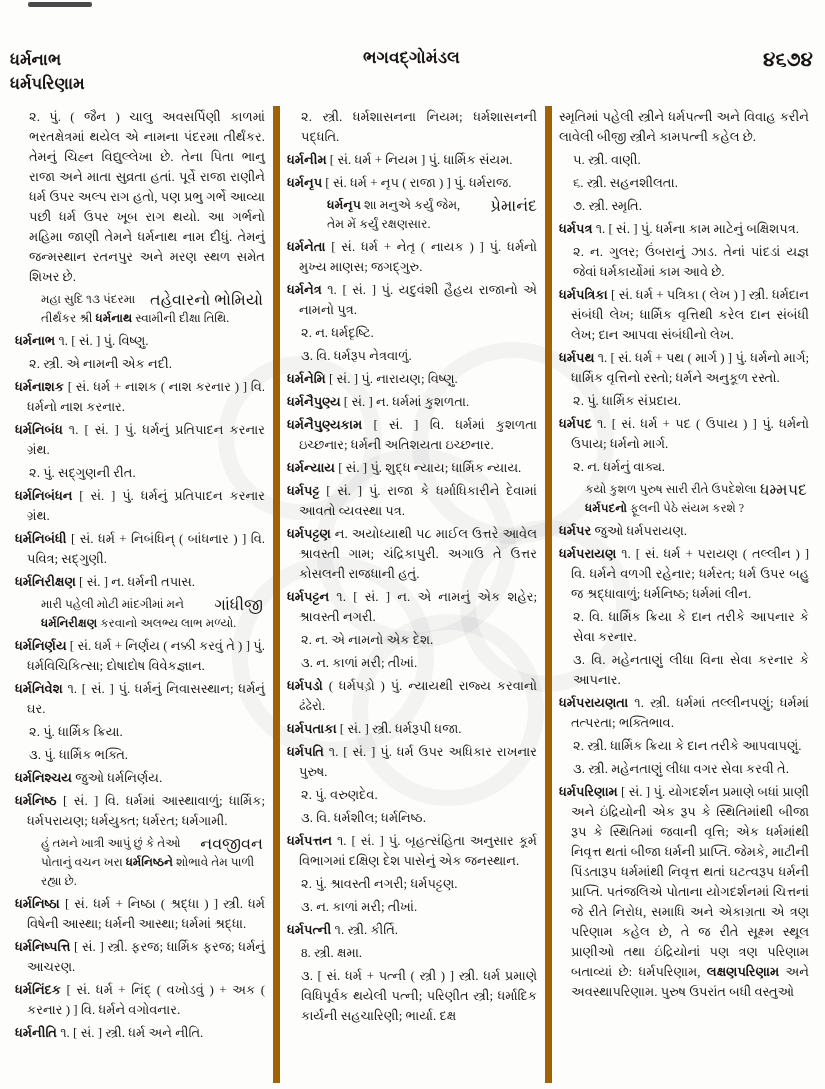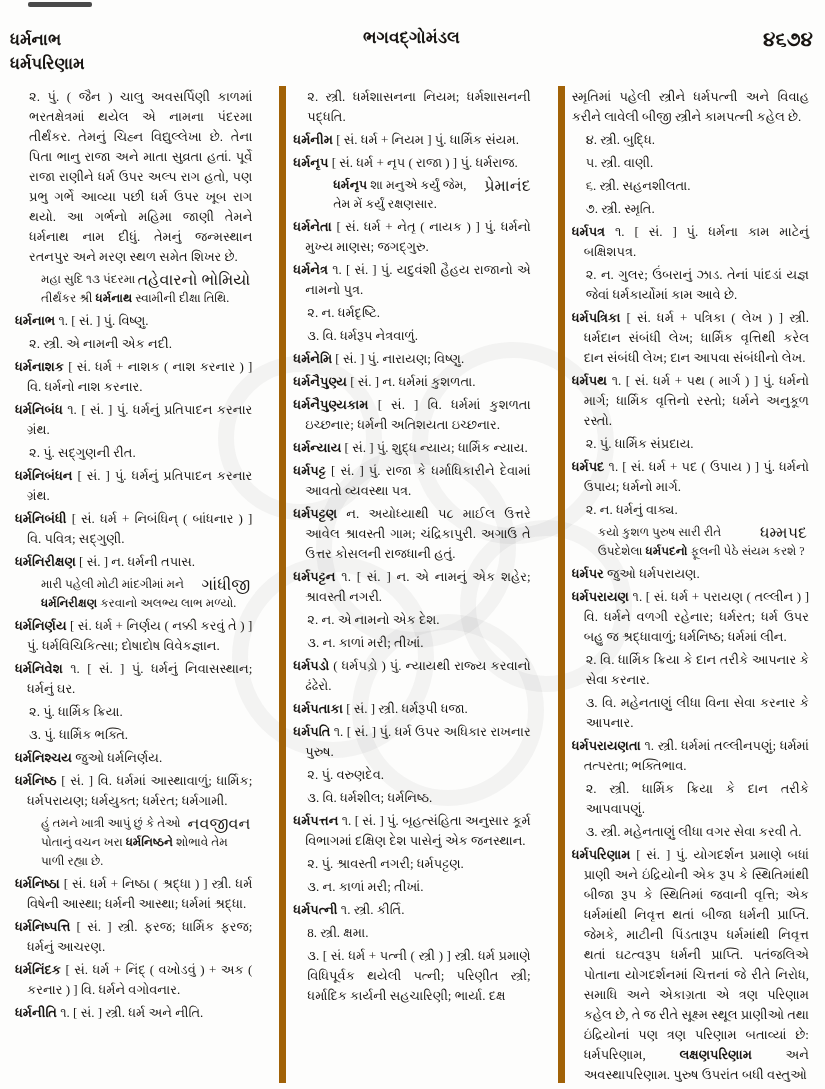--- a/index.html
+++ b/index.html
@@ -23,21 +23,20 @@
     display:grid;grid-template-columns:1fr auto 1fr;align-items:start;
   }
   .head-left{display:flex;flex-direction:column;line-height:1.45;}
   .head-word{font-weight:700;font-size:16.5px;}
   .head-title{font-weight:700;font-size:17px;text-align:center;font-family:Liberation Mono, monospace;}
   .head-page{font-size:20px;text-align:right;font-weight:700;}
   
   .cols{
     position:absolute;left:8px;right:8px;top:86px;bottom:6px;
     display:flex;
-    gap:19px;
   }
   .col{
     flex:1 1 0;
     padding:0 8px 0 7px;
     box-sizing:border-box;
     overflow:hidden;
   }
   .col + .col{border-left:7px solid #a16207;}
   .blk{
     margin:1px 0 3px 0;
@@ -54,21 +53,21 @@
     font-size:12px;line-height:19px;
     text-align:left;
   }
   .blk.verse{
     padding-left:40px;
     font-size:12.5px;line-height:19px;
     text-align:left;
   }
   .src{float:right;font-size:16px;}
   
-  .header,.cols{z-index:2;}
+  .header,.cols{z-index:2;margin-top:20px;}
   .wm{z-index:1;}
 </style>
 </head>
 <body>
 
 <div class="page">
 
   <div class="smudge tl"></div>
 
   <div class="wm" style="left:218px;top:356px;width:132px;height:132px;"></div>
@@ -137,21 +136,20 @@
         <p class="blk sense">૩. વિ. ધર્મશીલ; ધર્મનિષ્ઠ.</p>
         <p class="blk entry"><b>ધર્મપત્તન</b> ૧. [ સં. ] પું. બૃહત્સંહિતા અનુસાર કૂર્મ વિભાગમાં દક્ષિણ દેશ પાસેનું એક જનસ્થાન.</p>
         <p class="blk sense">૨. પું. શ્રાવસ્તી નગરી; ધર્મપટ્ટણ.</p>
         <p class="blk sense">૩. ન. કાળાં મરી; તીખાં.</p>
         <p class="blk entry"><b>ધર્મપત્ની</b> ૧. સ્ત્રી. કીર્તિ.</p>
         <p class="blk sense">8. સ્ત્રી. ક્ષમા.</p>
         <p class="blk sense">૩. [ સં. ધર્મ + પત્ની ( સ્ત્રી ) ] સ્ત્રી. ધર્મ પ્રમાણે વિધિપૂર્વક થયેલી પત્ની; પરિણીત સ્ત્રી; ધર્માદિક કાર્યની સહચારિણી; ભાર્યા. દક્ષ</p>
       </div>
     <div class="col">
         <p class="blk cont">સ્મૃતિમાં પહેલી સ્ત્રીને ધર્મપત્ની અને વિવાહ કરીને લાવેલી બીજી સ્ત્રીને કામપત્ની કહેલ છે.</p>
-        <p class="blk sense">૪. સ્ત્રી. બુદ્ધિ.</p>
         <p class="blk sense">૫. સ્ત્રી. વાણી.</p>
         <p class="blk sense">૬. સ્ત્રી. સહનશીલતા.</p>
         <p class="blk sense">૭. સ્ત્રી. સ્મૃતિ.</p>
         <p class="blk entry"><b>ધર્મપત્ર</b> ૧. [ સં. ] પું. ધર્મના કામ માટેનું બક્ષિશપત્ર.</p>
         <p class="blk sense">૨. ન. ગુલર; ઉંબરાનું ઝાડ. તેનાં પાંદડાં યજ્ઞ જેવાં ધર્મકાર્યોમાં કામ આવે છે.</p>
         <p class="blk entry"><b>ધર્મપત્રિકા</b> [ સં. ધર્મ + પત્રિકા ( લેખ ) ] સ્ત્રી. ધર્મદાન સંબંધી લેખ; ધાર્મિક વૃત્તિથી કરેલ દાન સંબંધી લેખ; દાન આપવા સંબંધીનો લેખ.</p>
         <p class="blk entry"><b>ધર્મપથ</b> ૧. [ સં. ધર્મ + પથ ( માર્ગ ) ] પું. ધર્મનો માર્ગ; ધાર્મિક વૃત્તિનો રસ્તો; ધર્મને અનુકૂળ રસ્તો.</p>
         <p class="blk sense">૨. પું. ધાર્મિક સંપ્રદાય.</p>
         <p class="blk entry"><b>ધર્મપદ</b> ૧. [ સં. ધર્મ + પદ ( ઉપાય ) ] પું. ધર્મનો ઉપાય; ધર્મનો માર્ગ.</p>
         <p class="blk sense">૨. ન. ધર્મનું વાક્ય.</p>

